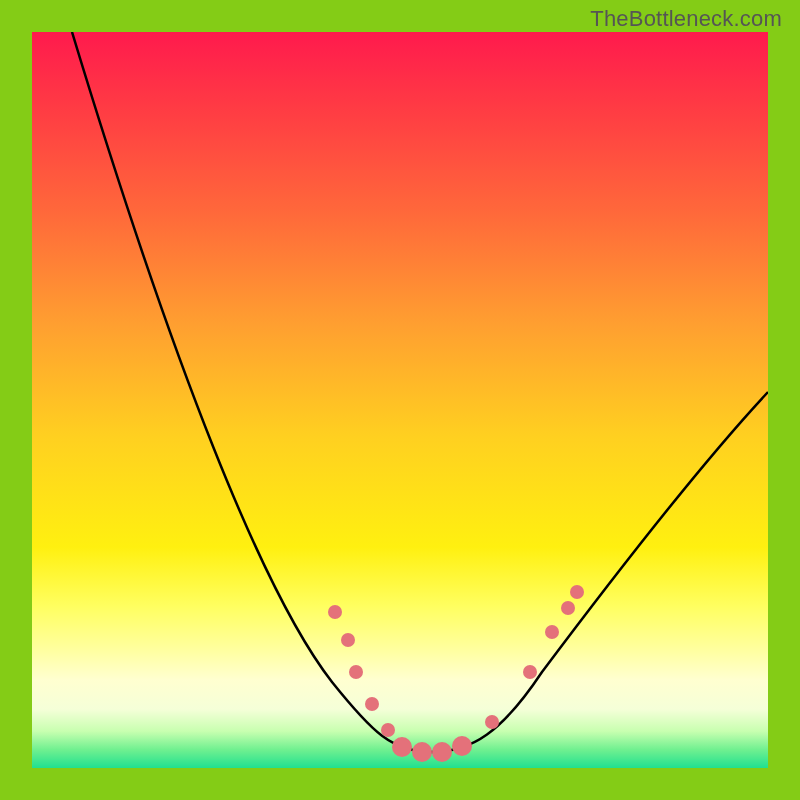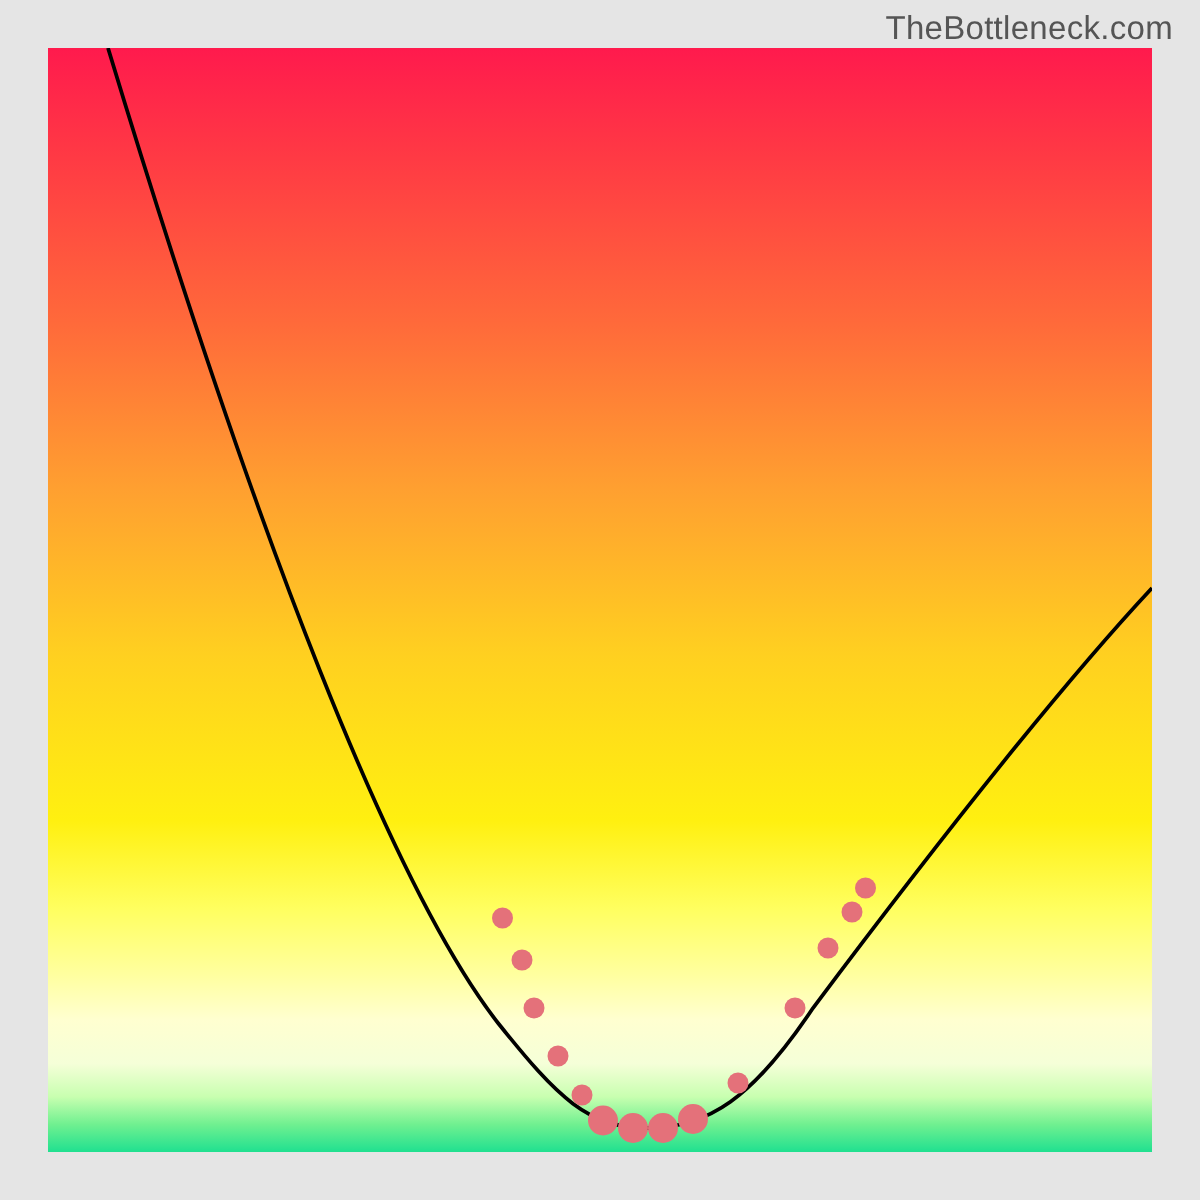--- a/index.html
+++ b/index.html
@@ -9,21 +9,21 @@
     height: 800px;
     background: #000;
     overflow: hidden;
   }
   .frame {
     position: absolute;
     left: 0;
     top: 0;
     width: 800px;
     height: 800px;
-    background: #e5e5e5;
+    background: #84cc16;
   }
   .plot {
     position: absolute;
     left: 32px;
     top: 32px;
     width: 736px;
     height: 736px;
     background: linear-gradient(to bottom,
       #ff1a4d 0%,
       #ff3a44 10%,

